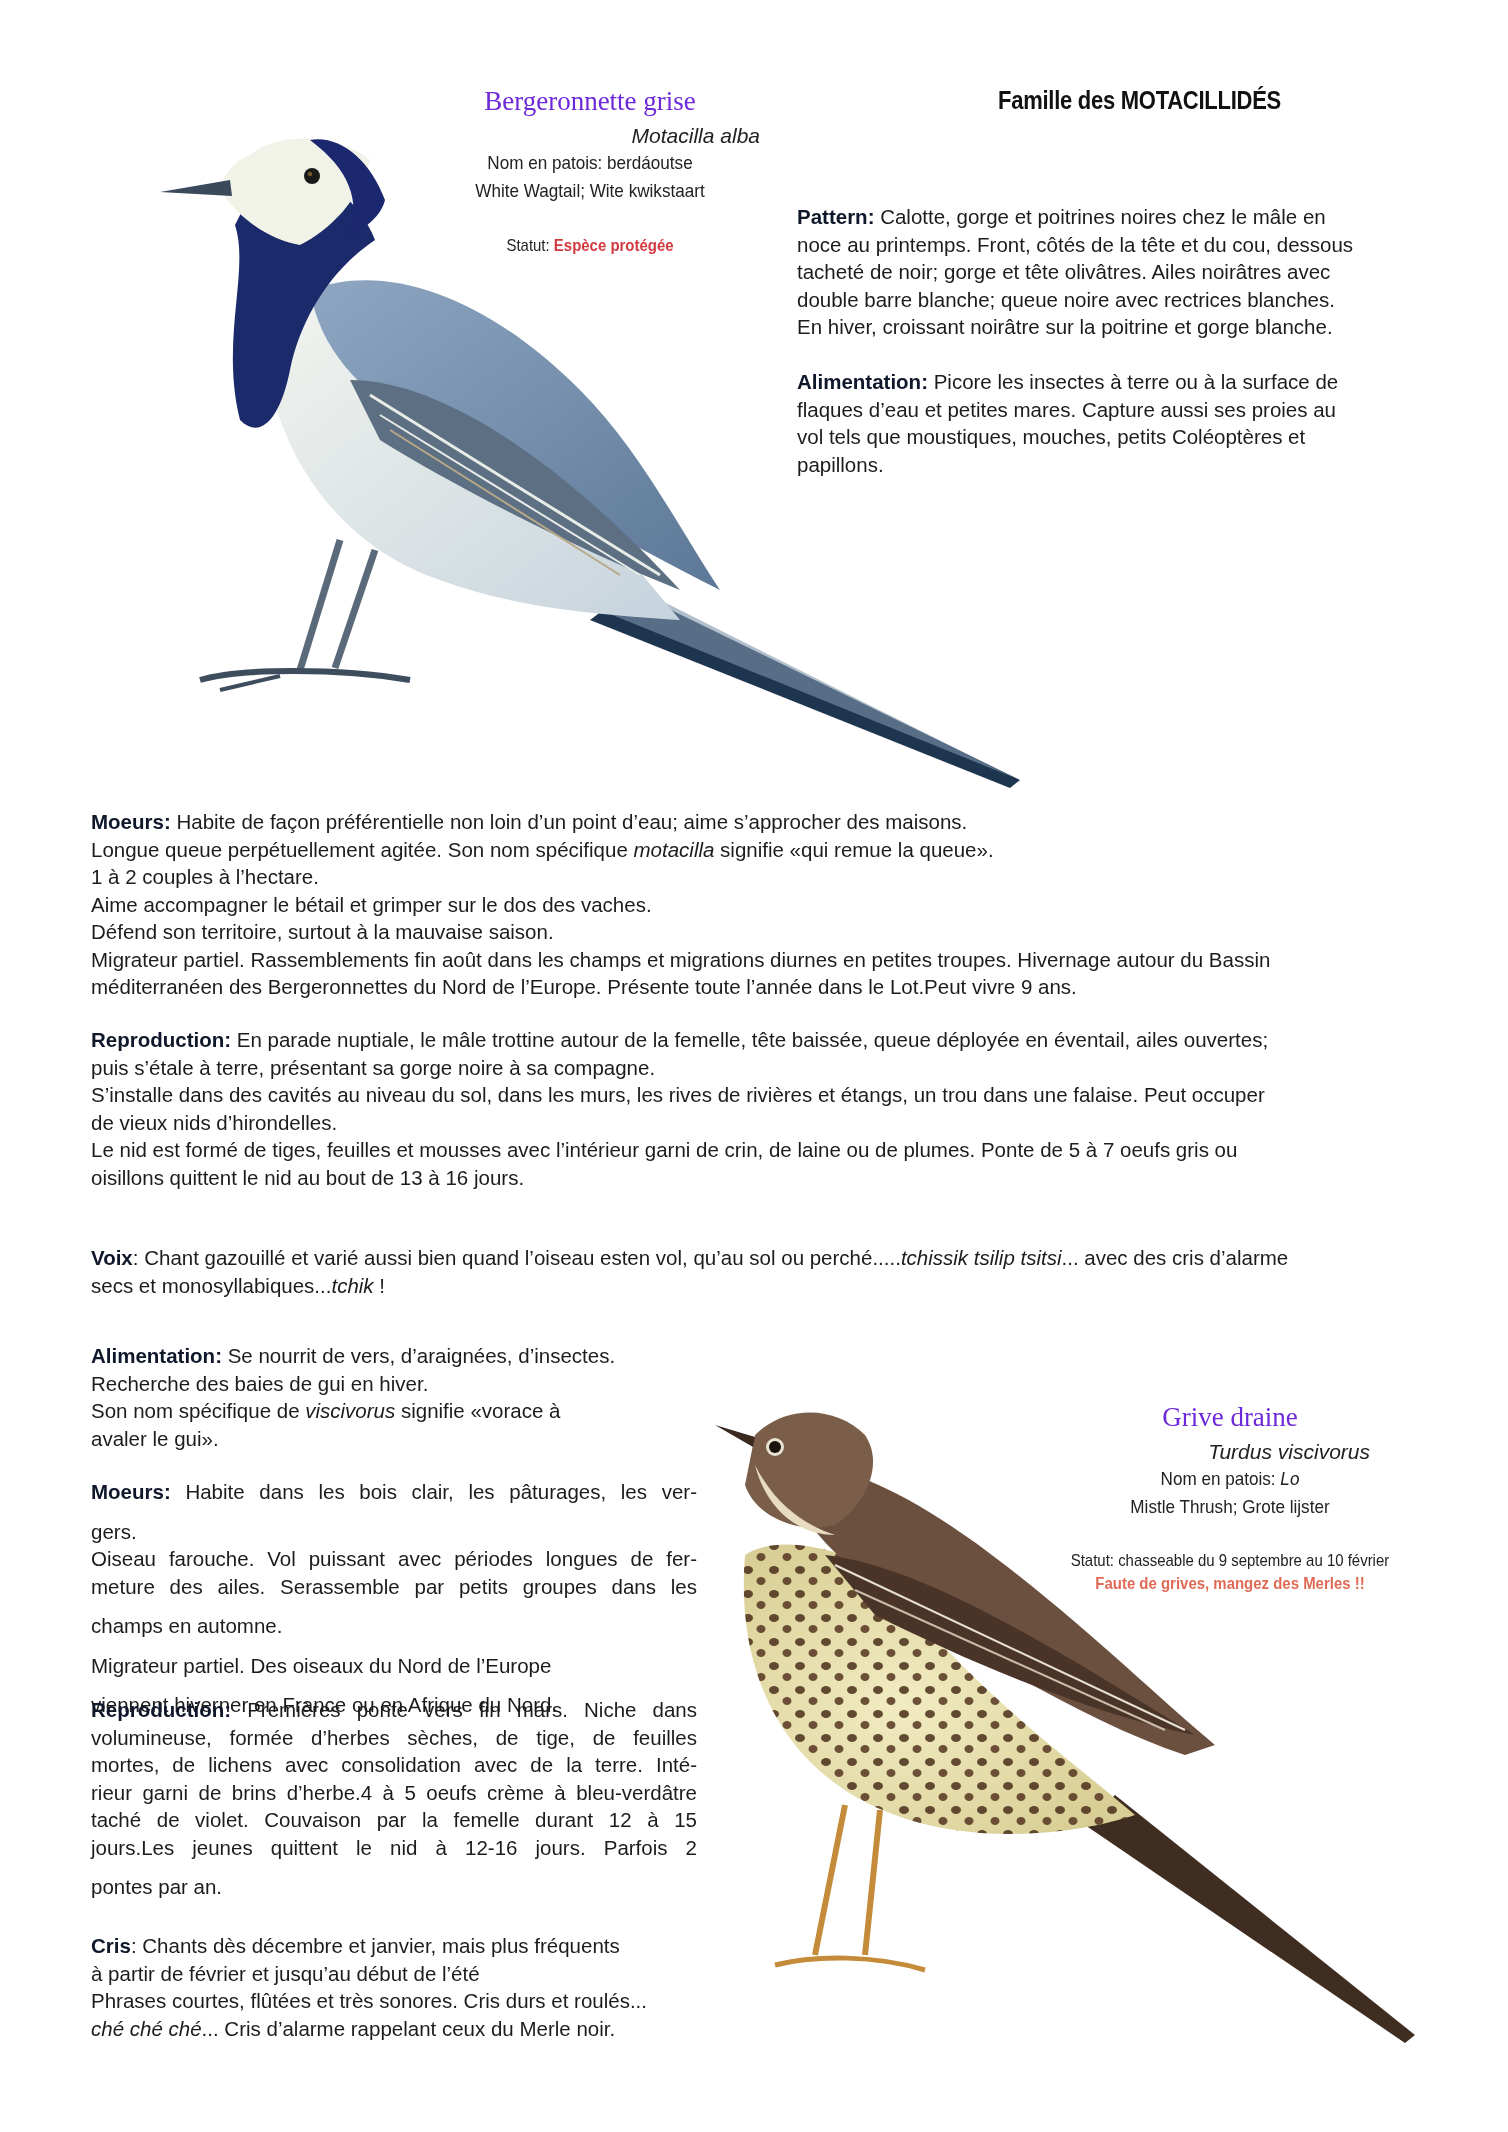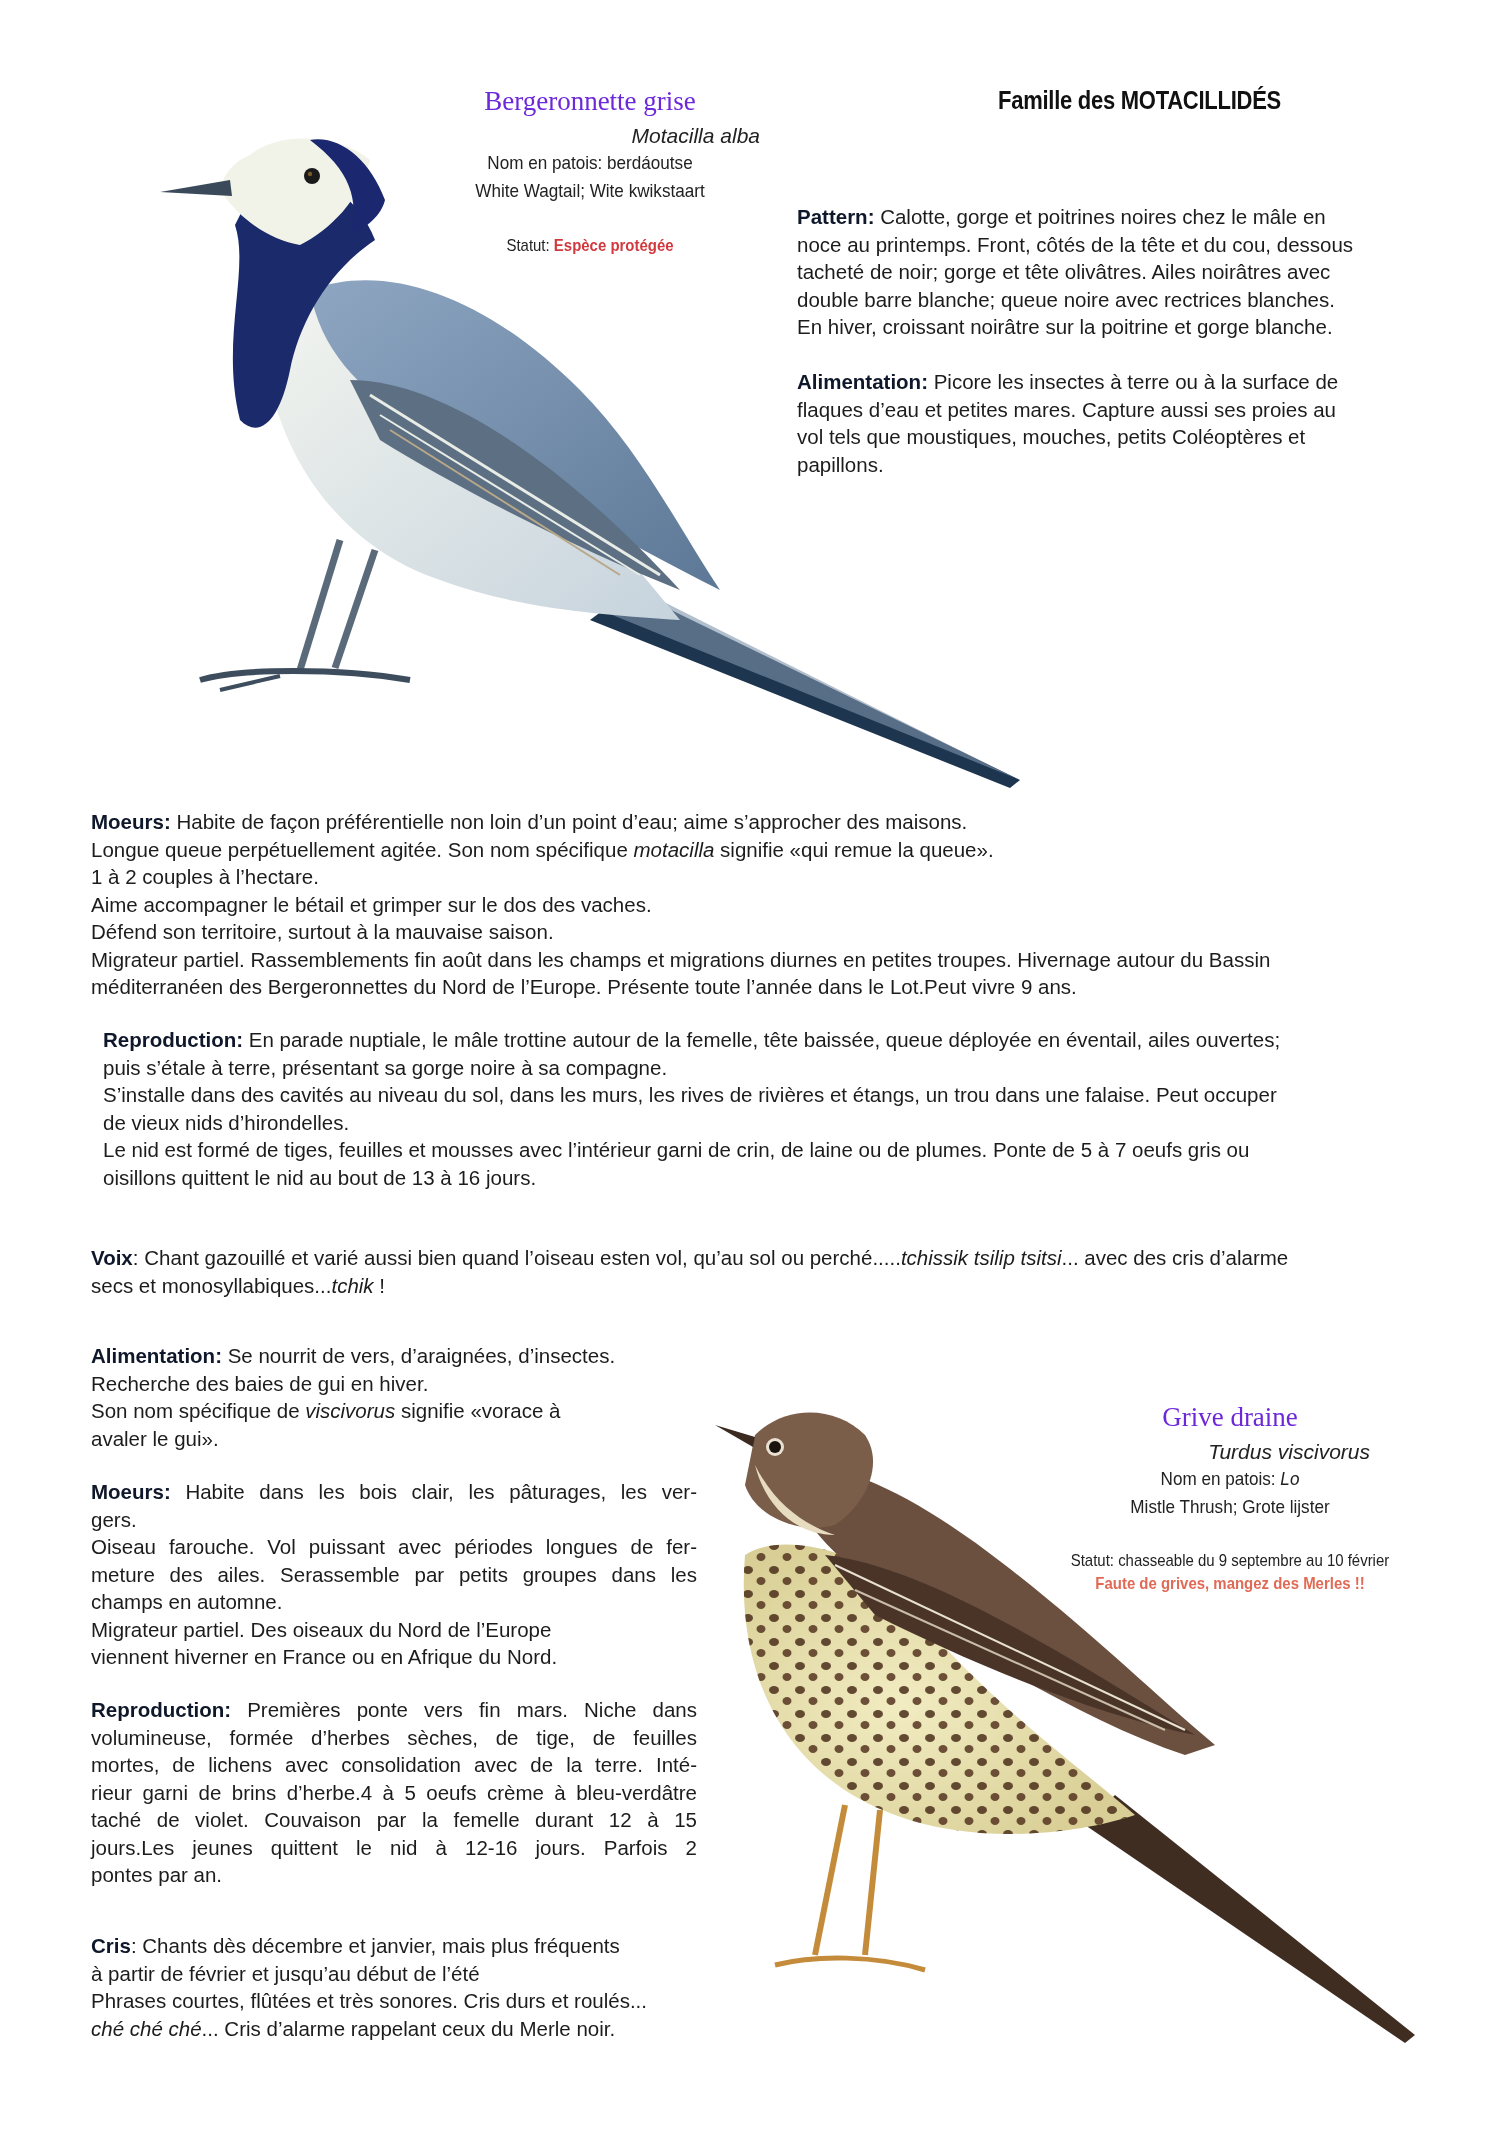--- a/index.html
+++ b/index.html
@@ -13,21 +13,21 @@
   .latin { font-style: italic; font-size: 21px; text-align: right; white-space: nowrap; color: #222; }
   .meta-line { font-size: 19px; text-align: center; white-space: nowrap; color: #222; transform: scaleX(0.9); }
   .statut { font-size: 17px; text-align: center; white-space: nowrap; color: #222; transform: scaleX(0.88); }
   .red { color: #d2393f; font-weight: bold; }
   .salmon { color: #e06a55; font-weight: bold; }
 
   .para { font-size: 20.5px; line-height: 27.5px; color: #1c1c1c; }
   .para b { color: #0f172a; }
   .para .line { display: block; white-space: nowrap; }
   .justify .line { text-align: justify; text-align-last: justify; white-space: normal; }
-  .justify .line.last { text-align-last: left; }
+  .justify .line.last { text-align-last: left; margin-top: 12px; }
 
   .bird svg { display: block; }
 </style>
 </head>
 <body>
 
 <div class="abs bird" style="left:160px; top:120px; width:900px; height:680px;">
   <svg width="900" height="680" viewBox="0 0 900 680">
     <defs>
       <linearGradient id="wgBody" x1="0" y1="0" x2="1" y2="1">
@@ -99,21 +99,21 @@
 <div class="abs para" style="left:91px; top:808px; width:1340px;">
   <span class="line"><b>Moeurs:</b><span> Habite de façon préférentielle non loin d’un point d’eau; aime s’approcher des maisons.</span></span>
   <span class="line"><span>Longue queue perpétuellement agitée. Son nom spécifique </span><i>motacilla</i><span> signifie «qui remue la queue».</span></span>
   <span class="line">1 à 2 couples à l’hectare.</span>
   <span class="line">Aime accompagner le bétail et grimper sur le dos des vaches.</span>
   <span class="line">Défend son territoire, surtout à la mauvaise saison.</span>
   <span class="line">Migrateur partiel. Rassemblements fin août dans les champs et migrations diurnes en petites troupes. Hivernage autour du Bassin</span>
   <span class="line">méditerranéen des Bergeronnettes du Nord de l’Europe. Présente toute l’année dans le Lot.Peut vivre 9 ans.</span>
 </div>
 
-<div class="abs para" style="left:91px; top:1026px; width:1340px;margin-left:12px;">
+<div class="abs para" style="left:91px; top:1026px; width:1340px;">
   <span class="line"><b>Reproduction:</b><span> En parade nuptiale, le mâle trottine autour de la femelle, tête baissée, queue déployée en éventail, ailes ouvertes;</span></span>
   <span class="line">puis s’étale à terre, présentant sa gorge noire à sa compagne.</span>
   <span class="line">S’installe dans des cavités au niveau du sol, dans les murs, les rives de rivières et étangs, un trou dans une falaise. Peut occuper</span>
   <span class="line">de vieux nids d’hirondelles.</span>
   <span class="line">Le nid est formé de tiges, feuilles et mousses avec l’intérieur garni de crin, de laine ou de plumes. Ponte de 5 à 7 oeufs gris ou</span>
   <span class="line">oisillons quittent le nid au bout de 13 à 16 jours.</span>
 </div>
 
 <div class="abs para" style="left:91px; top:1244px; width:1340px;">
   <span class="line"><b>Voix</b><span>: Chant gazouillé et varié aussi bien quand l’oiseau esten vol, qu’au sol ou perché.....</span><i>tchissik tsilip tsitsi</i><span>... avec des cris d’alarme</span></span>

